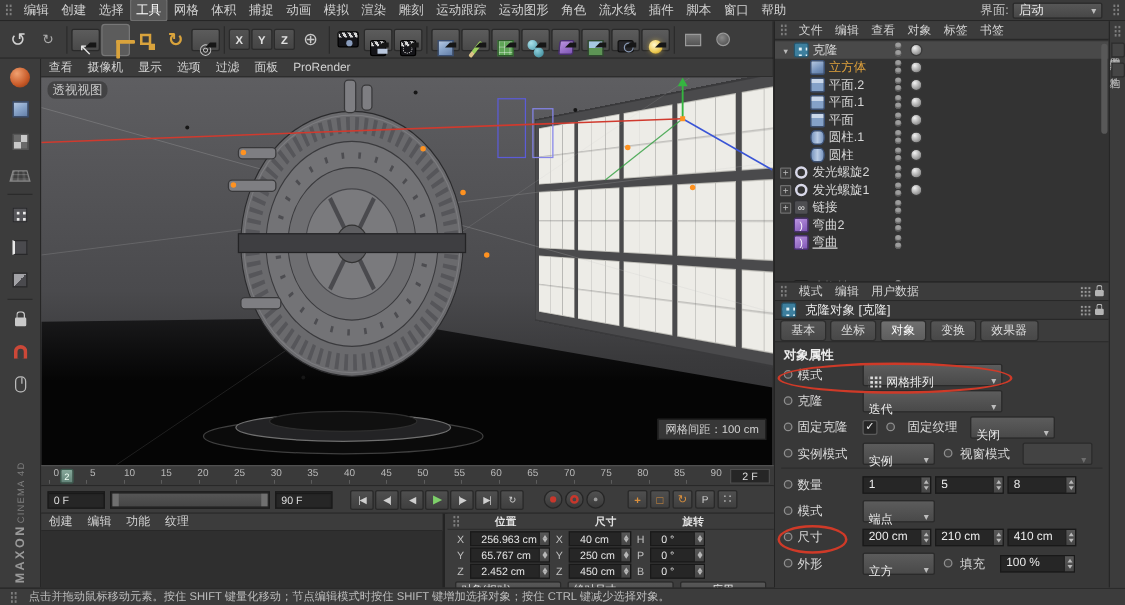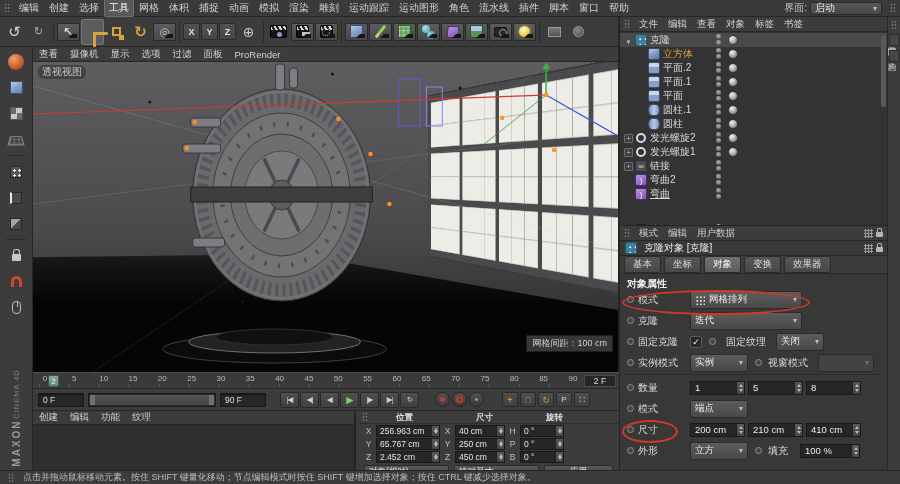--- a/index.html
+++ b/index.html
@@ -126,21 +126,21 @@
   #matmenu{height:14px;background:#3c3c3c;border-bottom:1px solid #282828;display:flex;align-items:center;font-size:9.5px}
   #matmenu li{padding:1px 6px}
 
   
   #coordpanel{position:absolute;left:358px;top:411px;width:261px;height:59px;background:#3c3c3c;font-size:8.5px}
   .cohead{position:relative;height:13px;border-bottom:1px solid #2e2e2e;display:flex;align-items:center}
   .cohead span{position:absolute;top:1px;color:#e2e2e2;font-weight:bold}
   .cohead .h1{left:38px}.cohead .h2{left:118px}.cohead .h3{left:188px}
   .corow{display:grid;grid-template-columns:9px 64px 9px 50px 9px 44px;gap:3px;align-items:center;height:12px;margin:1px 0 0 6px}
   .corow .ax{color:#c0c0c0;text-align:center}
-  .cin{height:12px;background:#262626;border:1px solid #191919;display:flex;align-items:center;padding-left:3px;color:#e4e4e4;position:relative}
+  .cin{height:12px;background:#262626;border:1px solid #191919;display:flex;align-items:center;padding-left:8px;color:#e4e4e4;position:relative}
   .spin{margin-left:auto;width:8px;align-self:stretch;background:linear-gradient(#585858,#464646);border-left:1px solid #222;position:relative;flex:none}
   .spin::before{content:"";position:absolute;left:1.5px;top:2px;border-left:2.5px solid transparent;border-right:2.5px solid transparent;border-bottom:3px solid #b8b8b8}
   .spin::after{content:"";position:absolute;left:1.5px;bottom:2px;border-left:2.5px solid transparent;border-right:2.5px solid transparent;border-top:3px solid #b8b8b8}
   .cobtns{display:flex;gap:5px;margin:2px 6px 0 6px}
   .cdrop{width:86px;height:13px;background:linear-gradient(#585858,#474747);border:1px solid #2a2a2a;border-radius:2px;display:flex;align-items:center;padding:0 4px;color:#e6e6e6}
   .cdrop::after{content:"▾";margin-left:auto;font-size:8px;color:#bdbdbd}
   .cbtn{width:70px;height:13px;background:linear-gradient(#585858,#474747);border:1px solid #2a2a2a;border-radius:2px;display:flex;align-items:center;justify-content:center;color:#e6e6e6}
 
   
   #statusbar{position:absolute;left:0;top:470px;width:900px;height:14px;background:#3c3c3c;border-top:1px solid #252525;display:flex;align-items:center;gap:5px;font-size:9px;color:#bcbcbc;padding-left:4px;white-space:nowrap;overflow:hidden}
@@ -182,23 +182,23 @@
   #attrtitle .mr{margin-left:auto;display:flex;gap:3px}
   #attrtabs{height:18px;background:#3c3c3c;border-bottom:1px solid #282828;display:flex;gap:3px;align-items:center;padding:0 4px;flex:none}
   #attrtabs li{padding:1px 8px;background:linear-gradient(#555,#484848);border:1px solid #2c2c2c;border-radius:3px;font-size:9.5px;color:#dedede}
   #attrtabs li.active{background:linear-gradient(#707070,#5e5e5e);color:#fff}
   #attrbody{position:relative;flex:1;background:#383838}
   .asec{position:absolute;left:7px;top:3px;font-weight:bold;color:#ebebeb}
   .arow{position:absolute;left:0;width:100%;height:19px;display:flex;align-items:center}
   .kdot{width:7px;height:7px;border-radius:50%;border:1px solid #8e8e8e;background:#444;margin:0 4px 0 7px;flex:none}
   .albl{width:52px;flex:none;color:#dadada;white-space:nowrap}
   .albl2{width:50px;flex:none;margin-left:10px;color:#dadada;white-space:nowrap}
-  .dd{height:14px;background:linear-gradient(#5c5c5c,#494949);border:1px solid #2a2a2a;border-radius:2px;display:flex;align-items:center;padding:8px 4px;color:#ededed;font-size:9.5px;flex:none}
+  .dd{height:14px;background:linear-gradient(#5c5c5c,#494949);border:1px solid #2a2a2a;border-radius:2px;display:flex;align-items:flex-start;padding:8px 4px;color:#ededed;font-size:9.5px;flex:none}
   .dd::after{content:"▾";margin-left:auto;color:#bdbdbd;font-size:8px;padding-left:5px}
-  .dd.w112{width:112px}.dd.w60{width:58px}.dd.w70{width:48px}.dd.w52{width:56px}
+  .dd.w112{width:112px}.dd.w60{width:58px}.dd.w70{width:68px}.dd.w52{width:56px}
   .dd.disabled{background:#434343;color:#7d7d7d}.dd.disabled::after{color:#6e6e6e}
   .grid9{width:10px;height:10px;margin-right:4px;background-image:radial-gradient(#dcdcdc 1px,transparent 1.2px);background-size:3.6px 3.6px;background-position:.5px .5px;flex:none}
   .chk{width:12px;height:12px;background:#262626;border:1px solid #5a5a5a;border-radius:2px;display:flex;align-items:center;justify-content:center;color:#f2f2f2;font-size:9px;flex:none}
   .chk.on::before{content:"✓"}
   .sfield{width:55px;height:14px;background:#262626;border:1px solid #191919;display:flex;align-items:center;padding-left:4px;color:#ebebeb;margin-right:3px;font-size:9.5px;flex:none}
   .ahr{position:absolute;left:5px;right:5px;height:1px;background:#2c2c2c}
 
   
   #rightstrip{position:absolute;left:887px;top:17px;width:13px;height:453px;background:#3c3c3c;border-left:1px solid #262626;display:flex;flex-direction:column;align-items:center;padding-top:3px}
   #striptabs{flex-direction:column;gap:4px;margin-top:4px}

